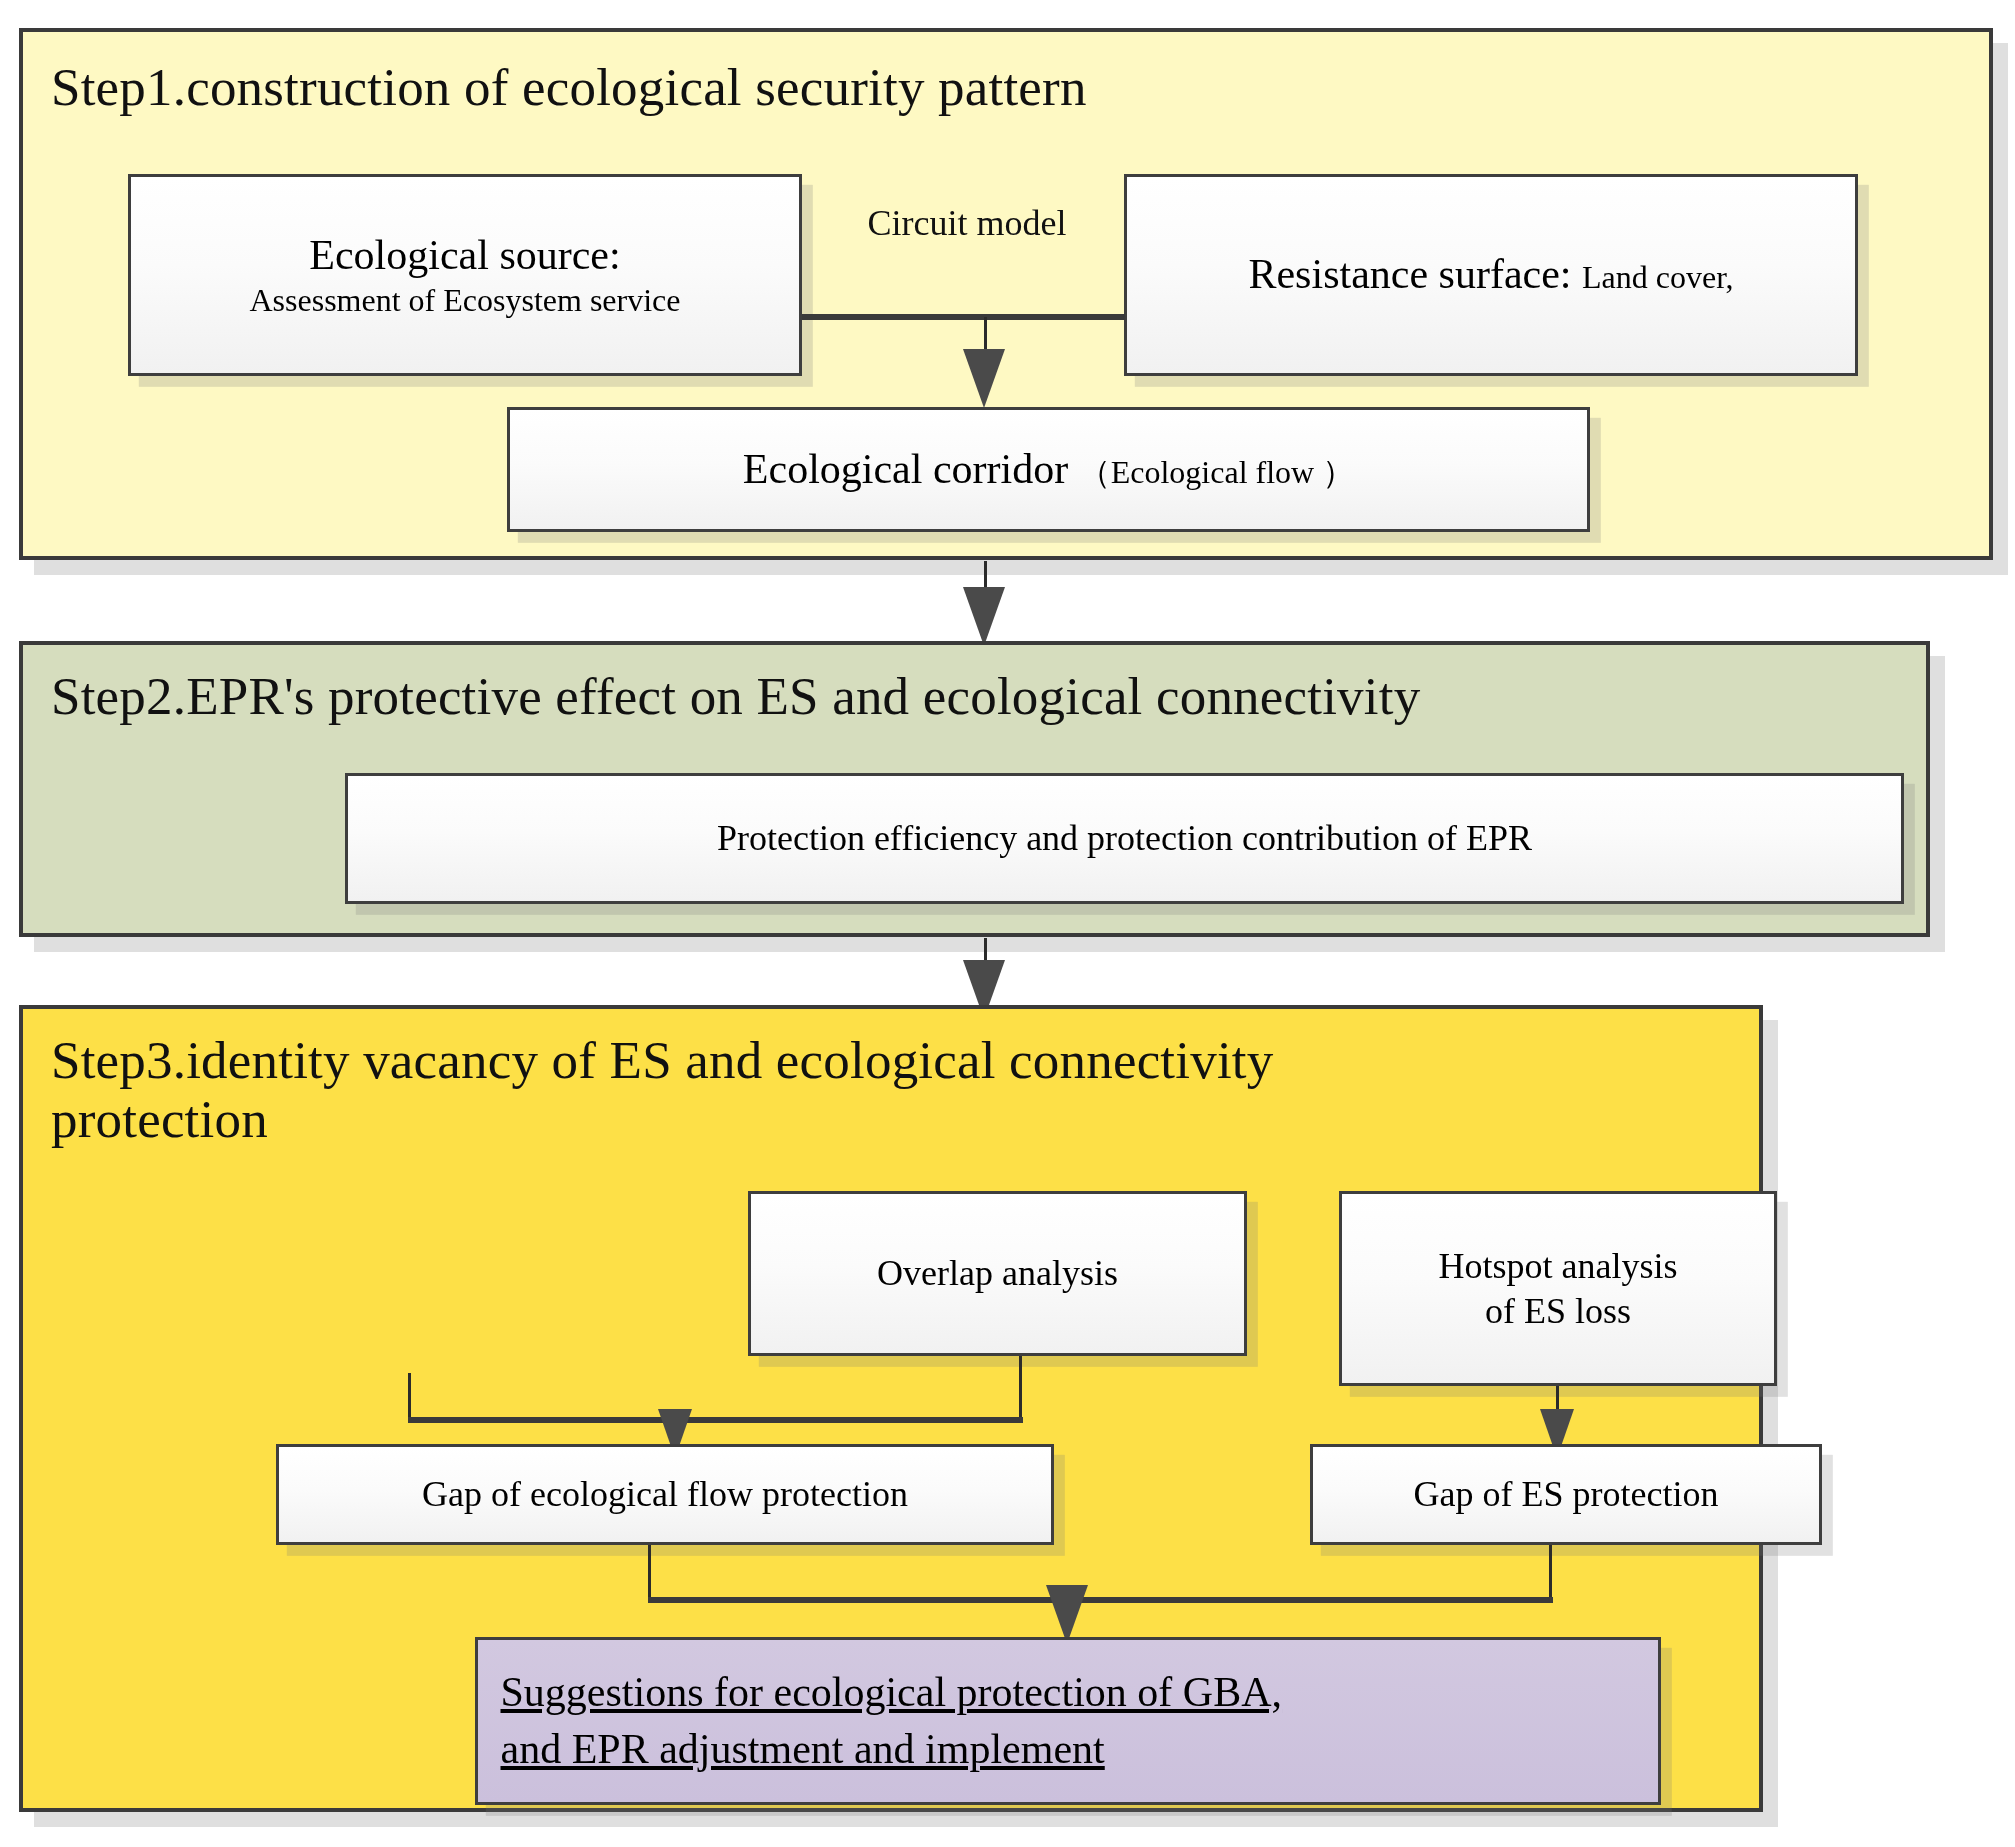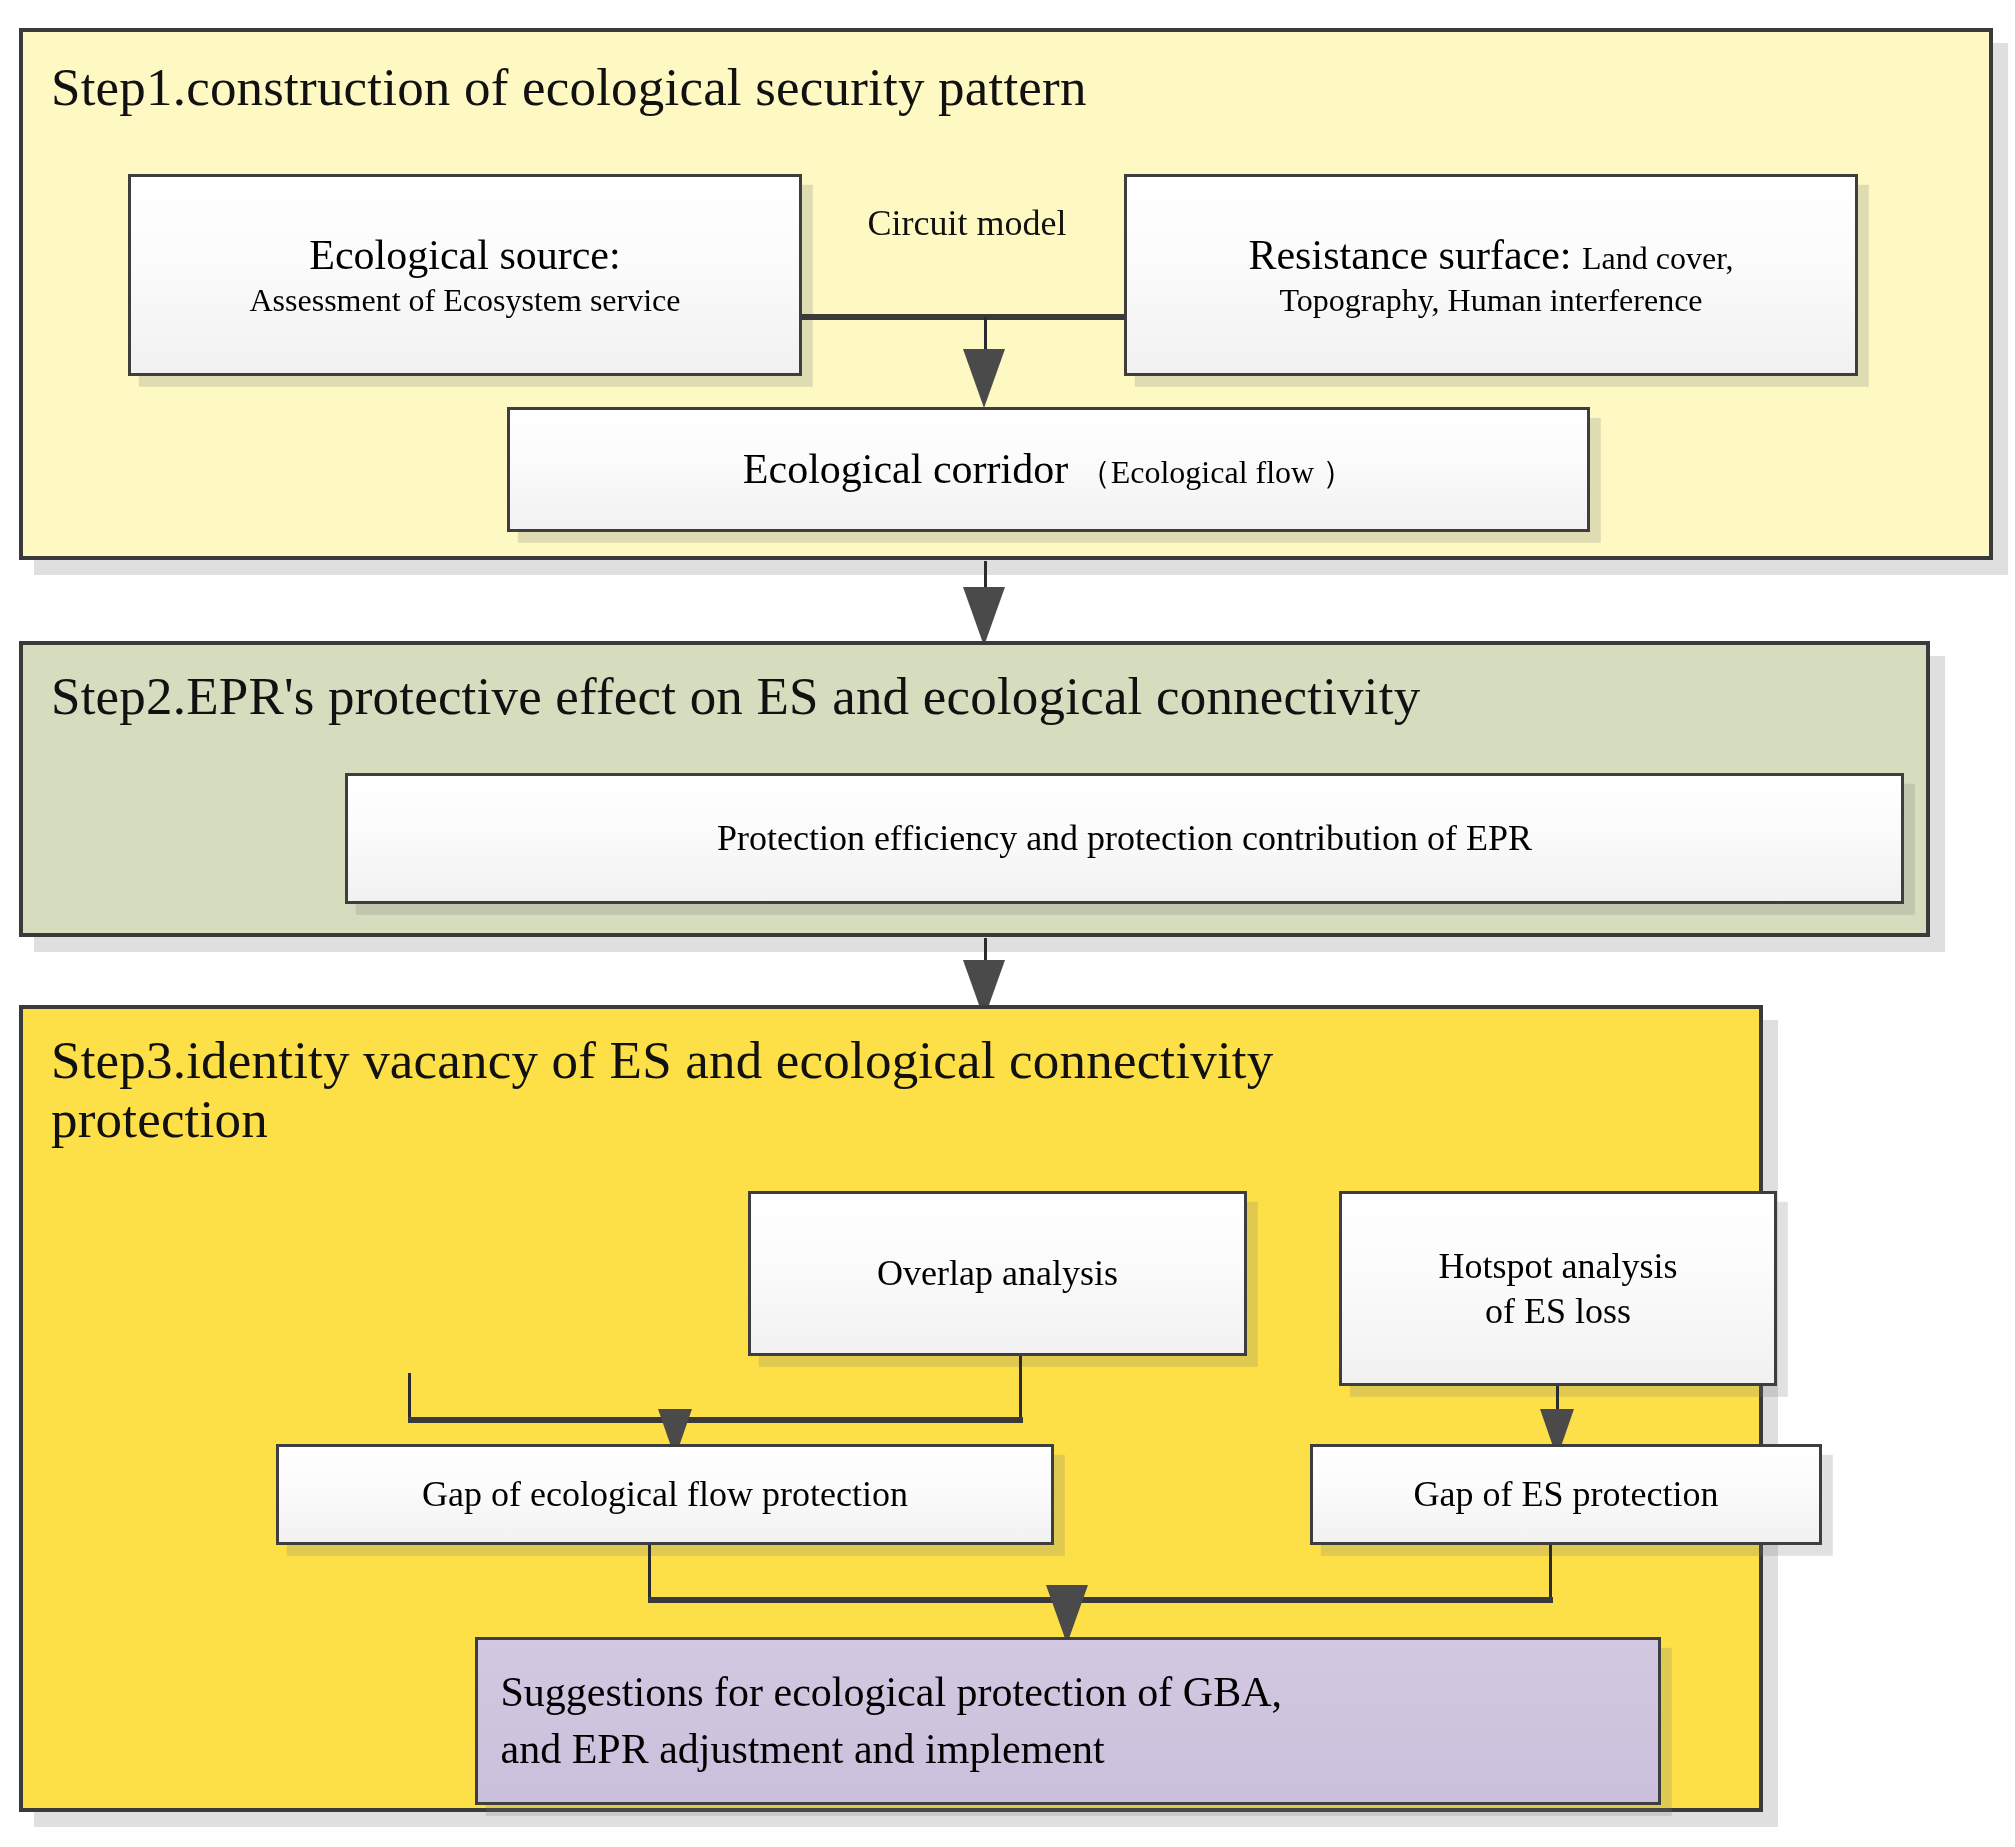--- a/index.html
+++ b/index.html
@@ -56,21 +56,21 @@
   #node-protection-eff{left:345px; top:773px; width:1559px; height:131px;}
 
   
   #node-hot-flow     {left:168px;  top:1191px; width:529px;  height:182px;}
   #node-overlap      {left:748px; top:1191px; width:499px;  height:165px;}
   #node-hot-es       {left:1339px; top:1191px; width:438px;  height:195px;}
   #node-gap-flow     {left:276px;  top:1444px; width:778px; height:101px;}
   #node-gap-es       {left:1310px; top:1444px; width:512px;  height:101px;}
   #node-suggestions  {left:475px;  top:1637px; width:1186px; height:168px;
                       background:linear-gradient(180deg,#d2c8e0 0%,#cbc0dc 100%);
-                      align-items:flex-start;}
+                      align-items:flex-start;text-decoration:underline;}
   #node-suggestions .sug-text{font-size:42px;line-height:1.35;text-align:left;padding-left:17.5px;}
 
   
   .line-v{position:absolute;width:3.4px;background:#2b2b2b;}
   .line-h{position:absolute;height:3.4px;background:#2b2b2b;}
   .line-h.thick{height:6px;background:#3a3a3a;}
   .arrow-down{
     position:absolute;width:0;height:0;
     border-left:21.6px solid transparent;
     border-right:21.6px solid transparent;
@@ -102,21 +102,20 @@
     <div class="small">Assessment of Ecosystem service</div>
   </div>
 
   <div id="circuit-label">Circuit model</div>
 
   <div class="node" id="node-resistance">
     <div class="inline-wrap">
       <span>Resistance surface:</span>
       <span class="sm">Land cover,</span>
     </div>
-    <div class="small">Topography, Human interference</div>
   </div>
 
   <div class="line-h thick" style="left:802px;top:314px;width:323px;"></div>
 
   <div class="line-v" style="left:984px;top:317px;height:49px;"></div>
   <div class="arrow-down" style="left:963px;top:349px;"></div>
 
   <div class="node" id="node-corridor">
     <div class="inline-wrap">
       <span>Ecological corridor</span>

